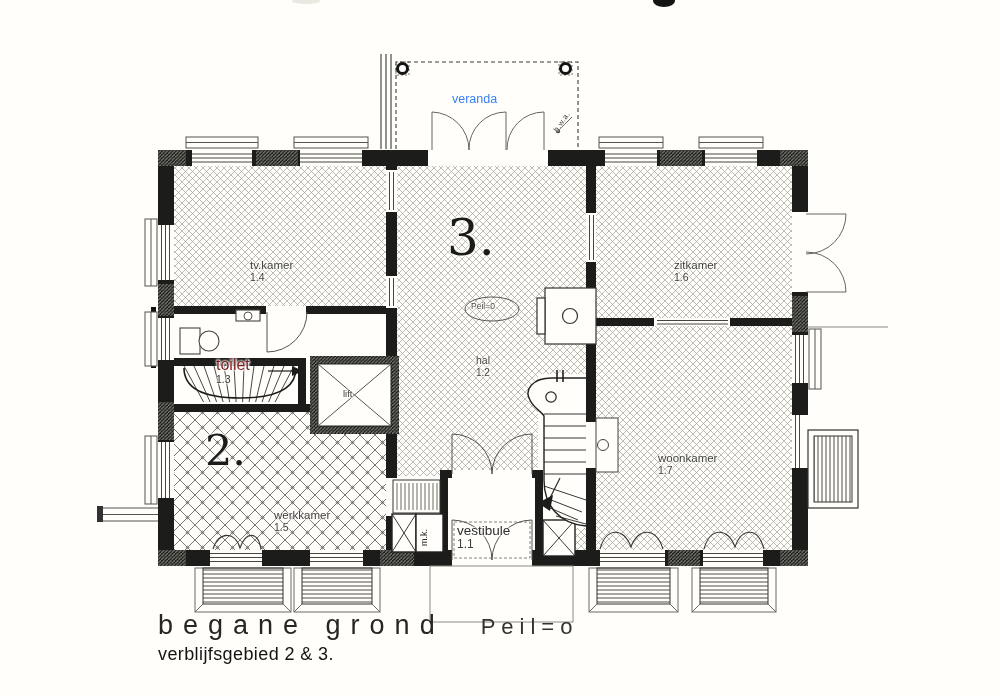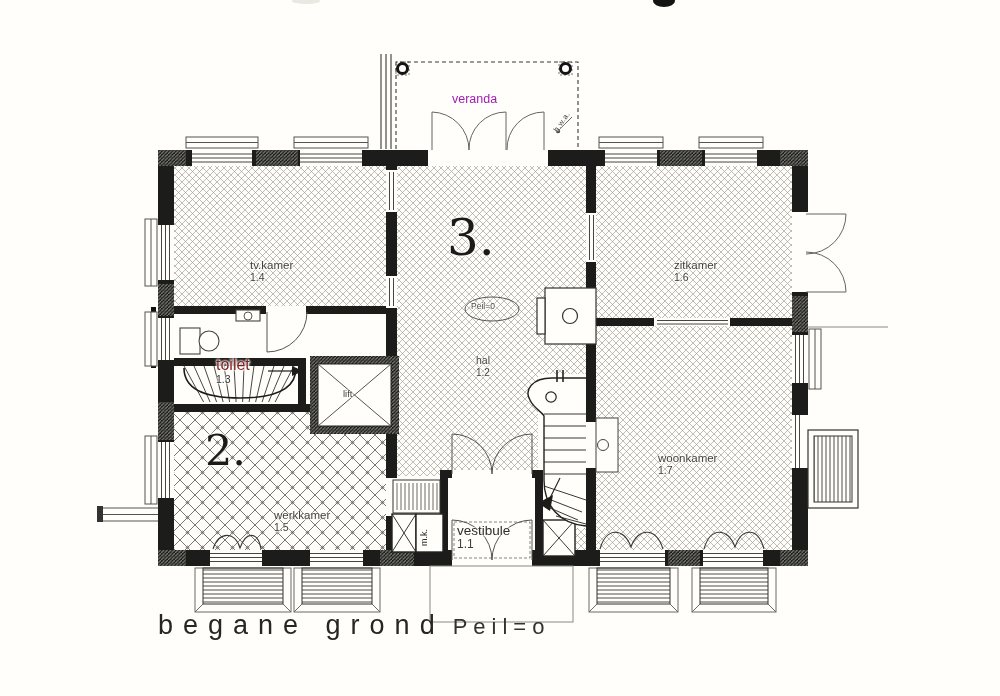--- a/index.html
+++ b/index.html
@@ -8,30 +8,30 @@
   #drawing{position:absolute;left:0;top:0;}
   .lbl{position:absolute;color:#3f3f39;line-height:1.12;
        text-shadow:0 0 2px #fff,0 0 2px #fff,0 0 3px #fff,1px 1px 2px #fff;}
   .room-label{display:flex;flex-direction:column;margin-top:28px;}
   .room-label .rname{font-size:11.5px;}
   .room-label .rnum{font-size:10.5px;}
   .zone{font-family:"DejaVu Serif",serif;color:#1b1b18;
         text-shadow:0 0 2px #fff,0 0 3px #fff,0 0 4px #fff;}
   #zone3{left:447px;top:210px;font-size:50px;}
   #zone2{left:205px;top:426px;font-size:43px;}
-  #lbl-veranda{left:452px;top:92px;font-size:12.5px;color:#a21caf;}
+  #lbl-veranda{left:452px;top:92px;font-size:12.5px;color:#3b82f6;}
   #lbl-hwa{left:551px;top:118px;font-size:7.5px;transform:rotate(-55deg);letter-spacing:.5px;color:#2e2e2a;}
   #lbl-peil{left:471px;top:302px;font-size:8.5px;color:#4a4a44;}
   #lbl-lift{left:343px;top:389px;font-size:9.5px;}
   #lbl-mk{left:419px;top:546px;font-size:9px;transform:rotate(-90deg);transform-origin:left top;color:#2e2e2a;}
   #lbl-vestibule .rname{font-size:13.5px;color:#2d2d29;}
   #lbl-vestibule .rnum{font-size:12px;}
   #lbl-toilet .rname{font-size:16px;color:#7f1d1d;}
   #caption{position:absolute;left:158px;top:610px;color:#222220;}
-  #caption .line1{display:flex;align-items:baseline;gap:8px;}
+  #caption .line1{display:flex;align-items:baseline;gap:36px;}
   #caption .cap-title{font-size:27px;letter-spacing:10px;color:#262622;}
   #caption .cap-level{font-size:22px;letter-spacing:6px;color:#33332e;text-align:right;}
   #caption .cap-sub{font-size:18px;letter-spacing:.4px;margin-top:3px;color:#141412;}
 </style>
 </head>
 <body>
 
 <div id="page">
 
 <svg id="drawing" width="1000" height="696" viewBox="0 0 1000 696" xmlns="http://www.w3.org/2000/svg">
@@ -366,15 +366,16 @@
   <span class="rnum">1.1</span>
 </div>
 
 <div class="lbl" id="lbl-mk">m.k.</div>
 
 <div id="caption">
   <div class="line1">
     <span class="cap-title">begane grond</span>
     <span class="cap-level">Peil=o</span>
   </div>
+  <div class="cap-sub">verblijfsgebied 2 &amp; 3.</div>
 </div>
 
 </div>
 
 </body></html>

